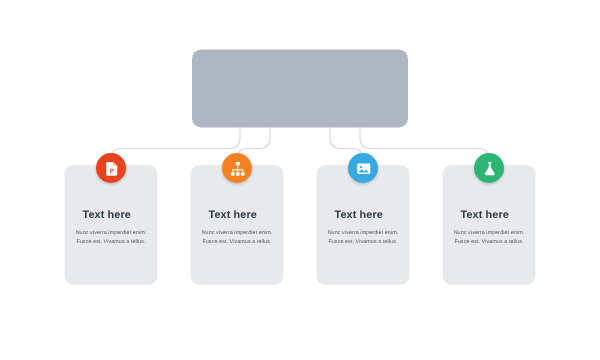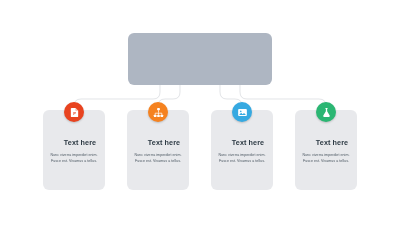--- a/index.html
+++ b/index.html
@@ -20,21 +20,21 @@
 
   
   .cards{position:absolute;left:0;top:110px;width:400px;height:80px;}
   .card{
     position:absolute;top:0;width:62px;height:80px;
     background:#e8e9ec;border-radius:6px;
     box-sizing:border-box;padding:0 4px;
   }
   .card-title{
     position:absolute;left:0;right:0;top:28px;
-    text-align:center;font-size:7.2px;font-weight:bold;color:#2d3a44;
+    font-size:7.2px;font-weight:bold;color:#2d3a44;
     letter-spacing:.1px;
     margin-left:12px;
   }
   .card-body{
     position:absolute;left:3px;right:3px;top:43px;
     text-align:center;font-size:3.6px;line-height:1.55;color:#4a5660;
     letter-spacing:.05px;
   }
 
   

